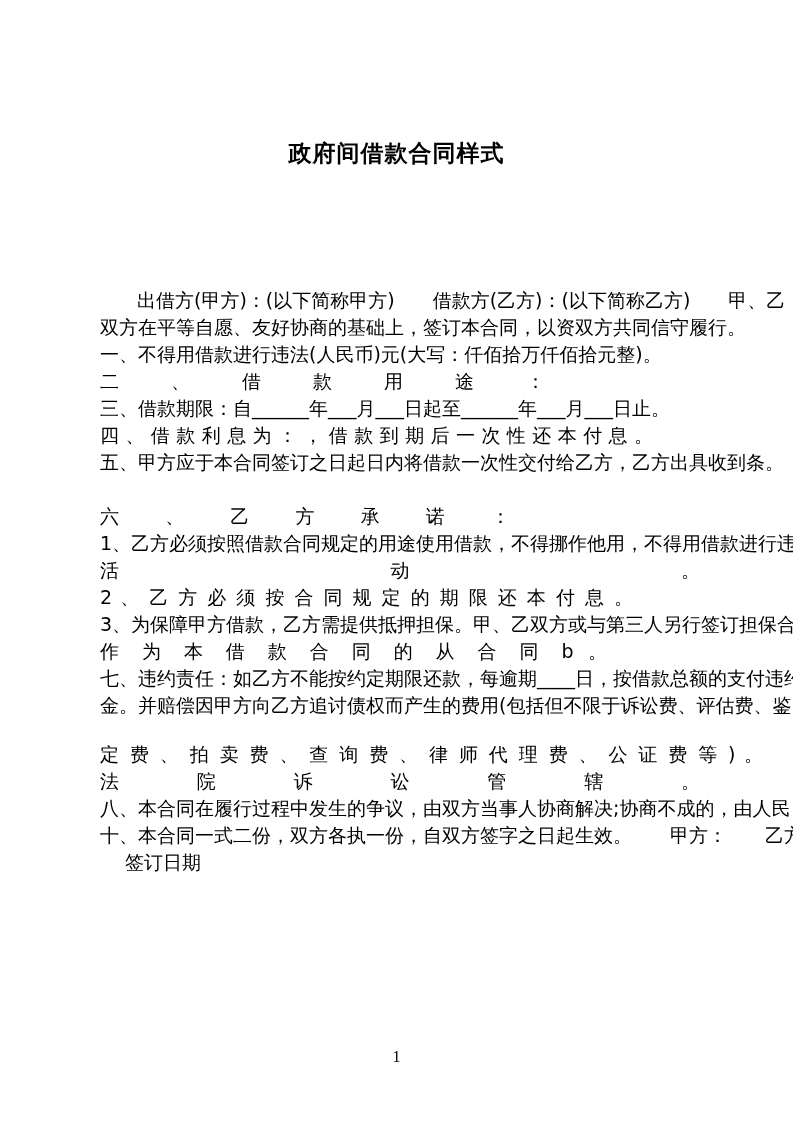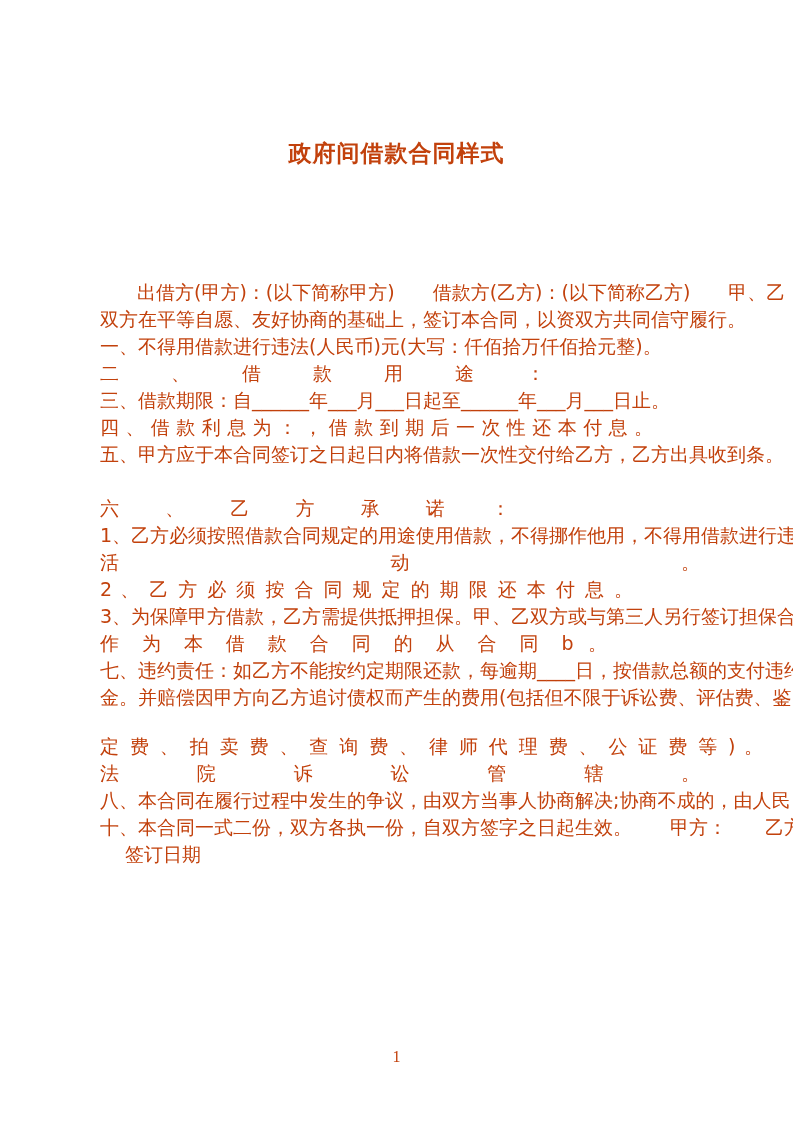--- a/index.html
+++ b/index.html
@@ -7,36 +7,36 @@
     padding: 0;
     background: #ffffff;
   }
   .page {
     position: relative;
     width: 793px;
     height: 1122px;
     background: #ffffff;
     overflow: hidden;
     font-family: "DejaVu Sans", sans-serif;
-    color: #c2410c;
+    color: #000000;
   }
   .doc-title {
     position: absolute;
     top: 138px;
     left: 0;
     width: 793px;
     text-align: center;
     font-size: 23px;
     font-weight: bold;
     letter-spacing: 1px;
   }
   .content {
     position: absolute;
     left: 100px;
-    top: 279px;
+    top: 287px;
     width: 600px;
     font-size: 19px;
   }
   .line {
     height: 27px;
     line-height: 27px;
     white-space: nowrap;
     overflow: visible;
   }
   .indent-2 { text-indent: 37px; }

